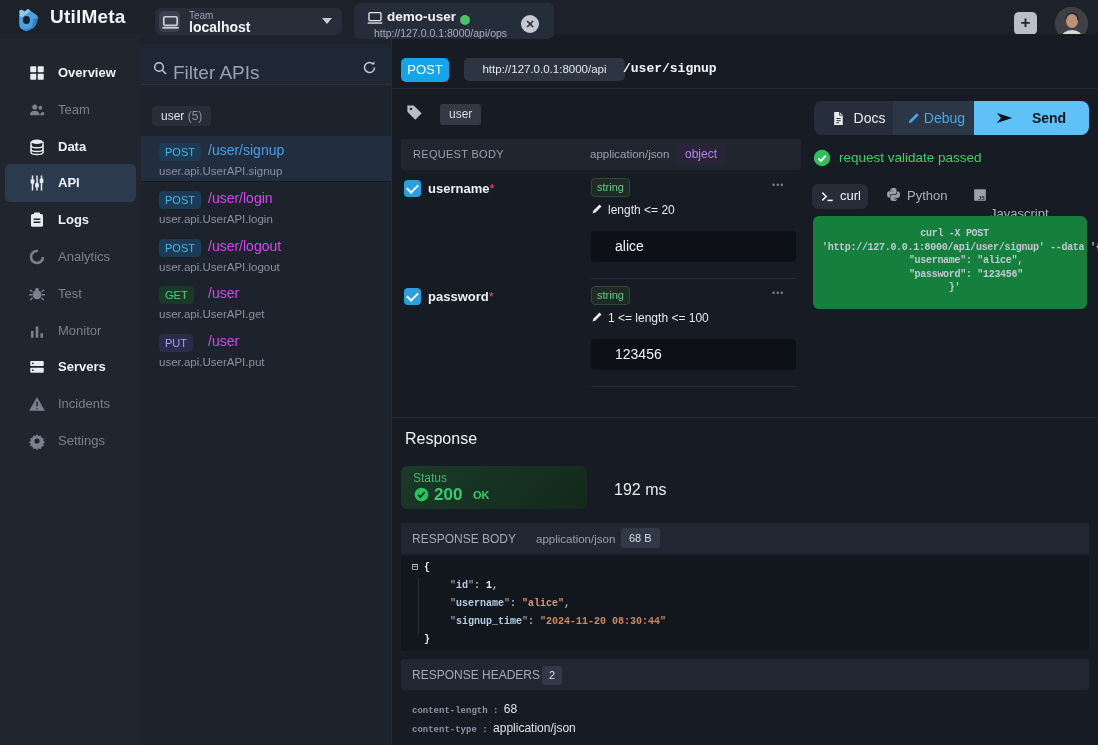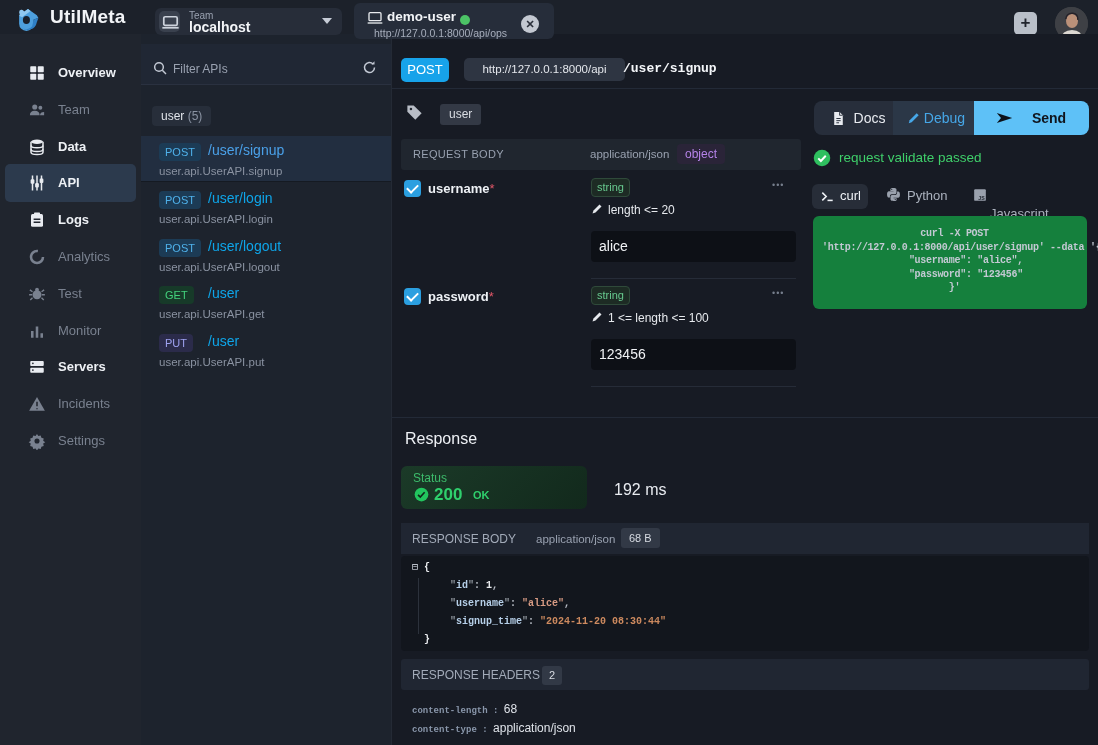--- a/index.html
+++ b/index.html
@@ -28,30 +28,30 @@
 #side .item .ic { position:absolute; left:28px; top:10px; width:18px; height:18px; }
 #side .item .tx { position:absolute; left:58px; top:11px; font-size:13px; }
 #side .on .tx { color:#eef1f5; font-weight:bold; }
 #side .off .tx { color:#79818f; }
 #side .sel { background:#2c3a4d; border-radius:5px; left:5px; width:131px; }
 #side .sel .ic { left:23px; }
 #side .sel .tx { left:53px; }
 
 #list { position:absolute; left:141px; top:34px; width:250px; height:711px; background:#1d232d; }
 #searchbar { position:absolute; left:0; top:10px; width:250px; height:41px; background:#202734; border-bottom:1px solid #2a3140; }
-#searchbar .ph { position:absolute; left:32px; top:18px; color:#9aa2b1; font-size:12px; }
+#searchbar .ph { position:absolute; left:32px; top:18px; color:#9aa2b1; font-size:19px; }
 #usertagchip { position:absolute; left:11px; top:72px; height:20px; padding:0 9px; background:#272e3a; border-radius:4px; font-size:12px; color:#dfe3e9; line-height:20px; }
 #usertagchip span { color:#8a93a2; }
 .apiitem { position:absolute; left:0; width:250px; height:47px; }
 .apiitem.sel { background:#222e40; border-bottom:1px solid #151a22; }
 .badge { position:absolute; left:18px; top:7px; height:18px; padding:0 6px; border-radius:4px; font-size:11px; font-weight:normal; line-height:18px; }
 .badge.post { background:#1c3b55; color:#4fb1ea; }
 .badge.get { background:#173a29; color:#43d17c; }
 .badge.put { background:#2b2b4a; color:#9fa2f0; }
-.apipath { position:absolute; left:67px; top:6px; font-size:14px; font-weight:normal; color:#0ea5e9; font-family:"Liberation Sans",sans-serif; }
+.apipath { position:absolute; left:67px; top:6px; font-size:14px; font-weight:normal; color:#d946ef; font-family:"Liberation Sans",sans-serif; }
 .apipath.blue { color:#4aa0e8; }
 .apisub { position:absolute; left:18px; top:29px; font-size:11.5px; color:#8a92a1; }
 
 #main { position:absolute; left:391px; top:34px; width:707px; height:711px; background:#171b24; border-left:1px solid #242a35; }
 #reqrow { position:absolute; left:0; top:0; width:707px; height:55px; border-bottom:1px solid #232a37; }
 #postbtn { position:absolute; left:9px; top:24px; width:48px; height:24px; background:#17a3ea; border-radius:5px; color:#fff; font-size:13px; text-align:center; line-height:24px; }
 #urlchip { position:absolute; left:72px; top:24px; width:161px; height:23px; background:#2e3542; border-radius:5px; color:#e4e7ec; font-size:11.5px; line-height:23px; text-align:center; }
 #pathtext { position:absolute; left:231px; top:27px; color:#f4f6f9; font-size:13px; font-weight:bold; font-family:"Liberation Mono",monospace; }
 #tagrow { position:absolute; left:0; top:55px; width:707px; height:45px; }
 #tagicon { position:absolute; left:13px; top:14px; }
@@ -63,21 +63,21 @@
 #reqbodybar .chip { position:absolute; left:276px; top:5px; height:20px; padding:0 8px; background:#2a2438; border-radius:4px; color:#b583e8; font-size:12px; line-height:20px; }
 .fieldrow { position:absolute; left:0; width:707px; }
 .cbx { position:absolute; left:12px; width:17px; height:17px; background:#2b9fe0; border-radius:4px; }
 .cbx:after { content:""; position:absolute; left:5px; top:2px; width:5px; height:9px; border:solid #fff; border-width:0 2px 2px 0; transform:rotate(45deg); }
 .fname { position:absolute; left:36px; font-size:13px; font-weight:bold; color:#eef1f5; }
 .fname span { color:#e05667; font-weight:normal; }
 .strchip { position:absolute; left:199px; height:19px; padding:0 5px; background:#1d2b24; border:1px solid #2f4a3a; border-radius:4px; color:#67c98f; font-size:11px; line-height:17px; }
 .dots { position:absolute; left:380px; color:#767e8c; font-size:9px; letter-spacing:1px; }
 .constraint { position:absolute; left:216px; font-size:12px; color:#e6e9ed; }
 .pencil { position:absolute; left:199px; width:12px; height:12px; }
-.finput { position:absolute; left:199px; width:205px; height:31px; background:#0d1016; border-radius:4px; color:#f0f2f5; font-size:14px; line-height:31px; padding-left:8px; }
+.finput { position:absolute; left:199px; width:205px; height:31px; background:#0d1016; border-radius:4px; color:#f0f2f5; font-size:14px; line-height:31px; padding-left:24px; }
 .fdivider { position:absolute; left:199px; width:205px; height:1px; background:#262c38; }
 
 #btngroup { position:absolute; left:422px; top:67px; width:275px; height:34px; border-radius:8px; overflow:hidden; }
 #btngroup .seg { position:absolute; top:0; height:34px; font-size:14px; text-align:center; line-height:34px; }
 #docsbtn { left:0; width:79px; background:#272e3b; color:#e8ebf0; }
 #debugbtn { left:79px; width:81px; background:#2b3747; color:#46a7e8; }
 #sendbtn { left:160px; width:115px; background:#5ec1f7; color:#10141c; font-weight:bold; }
 #validrow { position:absolute; left:421px; top:113px; width:294px; height:26px; }
 #validrow .vtext { position:absolute; left:26px; top:3px; color:#3fcf6a; font-size:13.5px; }
 #tabsrow { position:absolute; left:420px; top:150px; width:287px; height:25px; }

